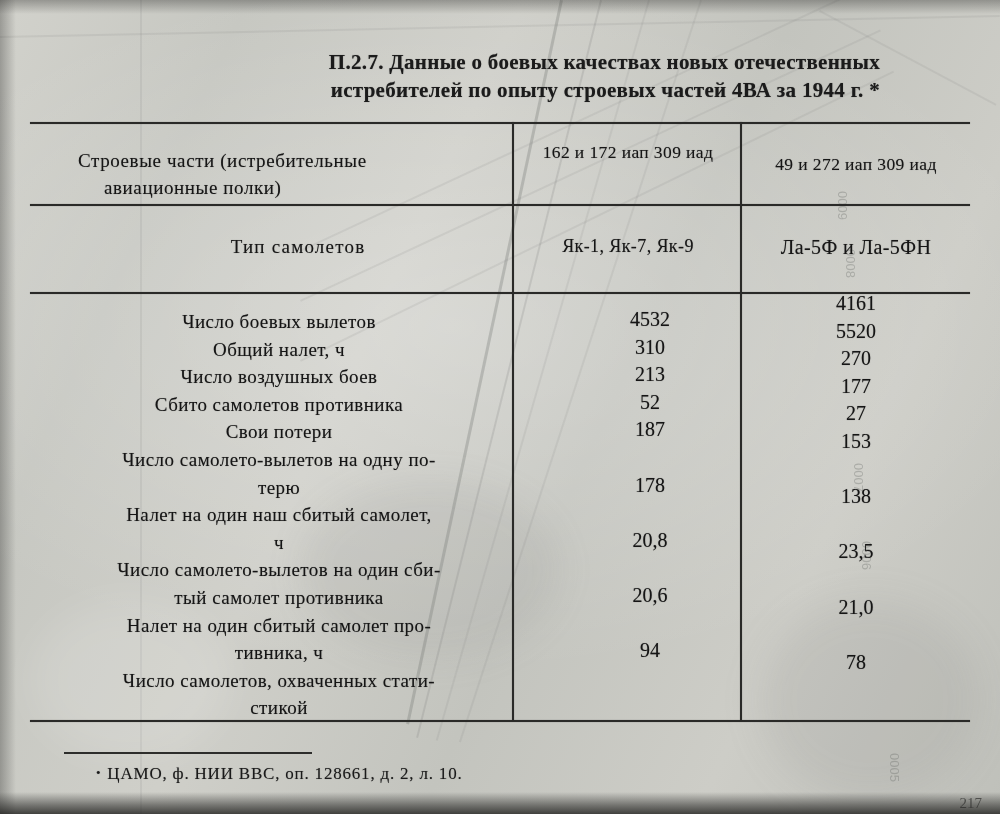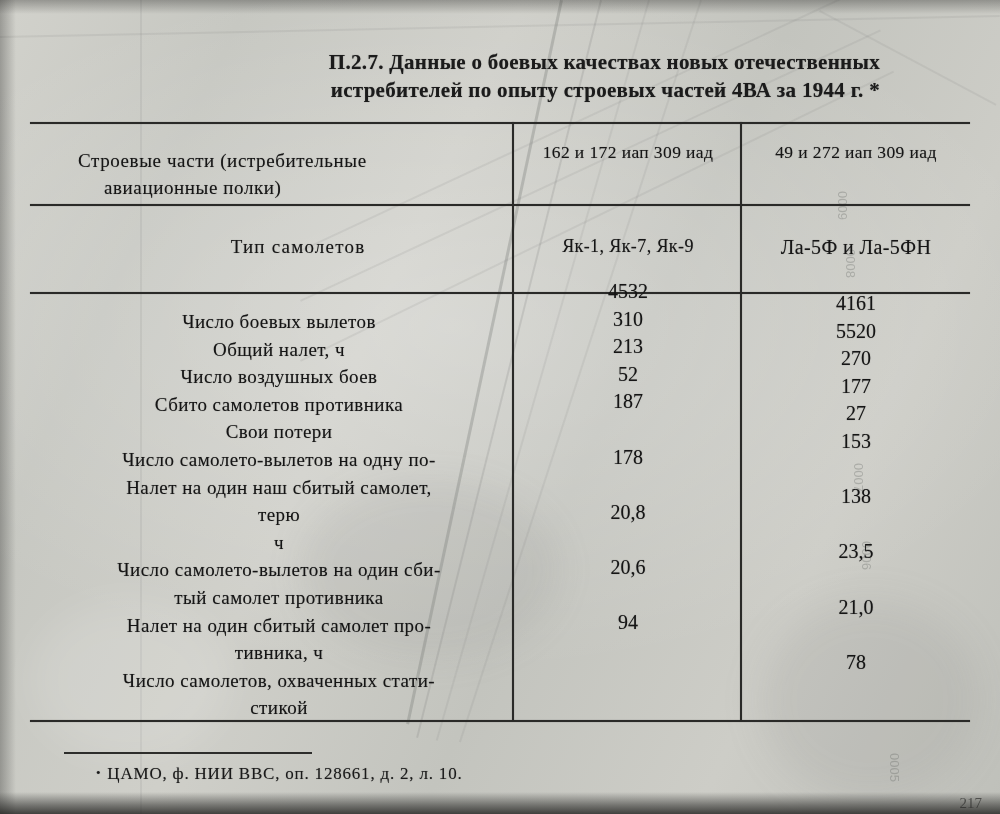--- a/index.html
+++ b/index.html
@@ -86,21 +86,21 @@
     line-height: 1.4;
     letter-spacing: 0.6px;
   }
   .hdr-left .l2 { padding-left: 26px; display: block; }
   .hdr-col {
     font-size: 17.5px;
     letter-spacing: 0.4px;
     text-align: center;
   }
   .hdr-col1 { left: 484px; top: 20px; width: 228px; }
-  .hdr-col2 { left: 712px; top: 20px; width: 228px; }
+  .hdr-col2 { left: 712px; top: 32px; width: 228px; }
 
   .row2-label {
     left: 48px;
     top: 114px;
     width: 440px;
     text-align: center;
     font-size: 19px;
     letter-spacing: 1.2px;
   }
   .row2-c1 { left: 484px; top: 114px; width: 228px; text-align: center; font-size: 18px; letter-spacing: 0.4px; }
@@ -249,32 +249,32 @@
       <div class="cell row2-c1">Як-1, Як-7, Як-9</div>
       <div class="cell row2-c2">Ла-5Ф и Ла-5ФН</div>
 
       <div class="body-labels">
         <div>Число боевых вылетов</div>
         <div>Общий налет, ч</div>
         <div>Число воздушных боев</div>
         <div>Сбито самолетов противника</div>
         <div>Свои потери</div>
         <div>Число самолето-вылетов на одну по-</div>
+        <div>терю</div>
         <div>Налет на один наш сбитый самолет,</div>
-        <div>терю</div>
         <div>ч</div>
         <div>Число самолето-вылетов на один сби-</div>
         <div>тый самолет противника</div>
         <div>Налет на один сбитый самолет про-</div>
         <div>тивника, ч</div>
         <div>Число самолетов, охваченных стати-</div>
         <div>стикой</div>
       </div>
 
-      <div class="col-vals c1" style="top:156px;">
+      <div class="col-vals c1" style="top:184px;padding-left:22px;">
         <div>4532</div>
         <div>310</div>
         <div>213</div>
         <div>52</div>
         <div>187</div>
         <div>&nbsp;</div>
         <div>178</div>
         <div>&nbsp;</div>
         <div>20,8</div>
         <div>&nbsp;</div>

